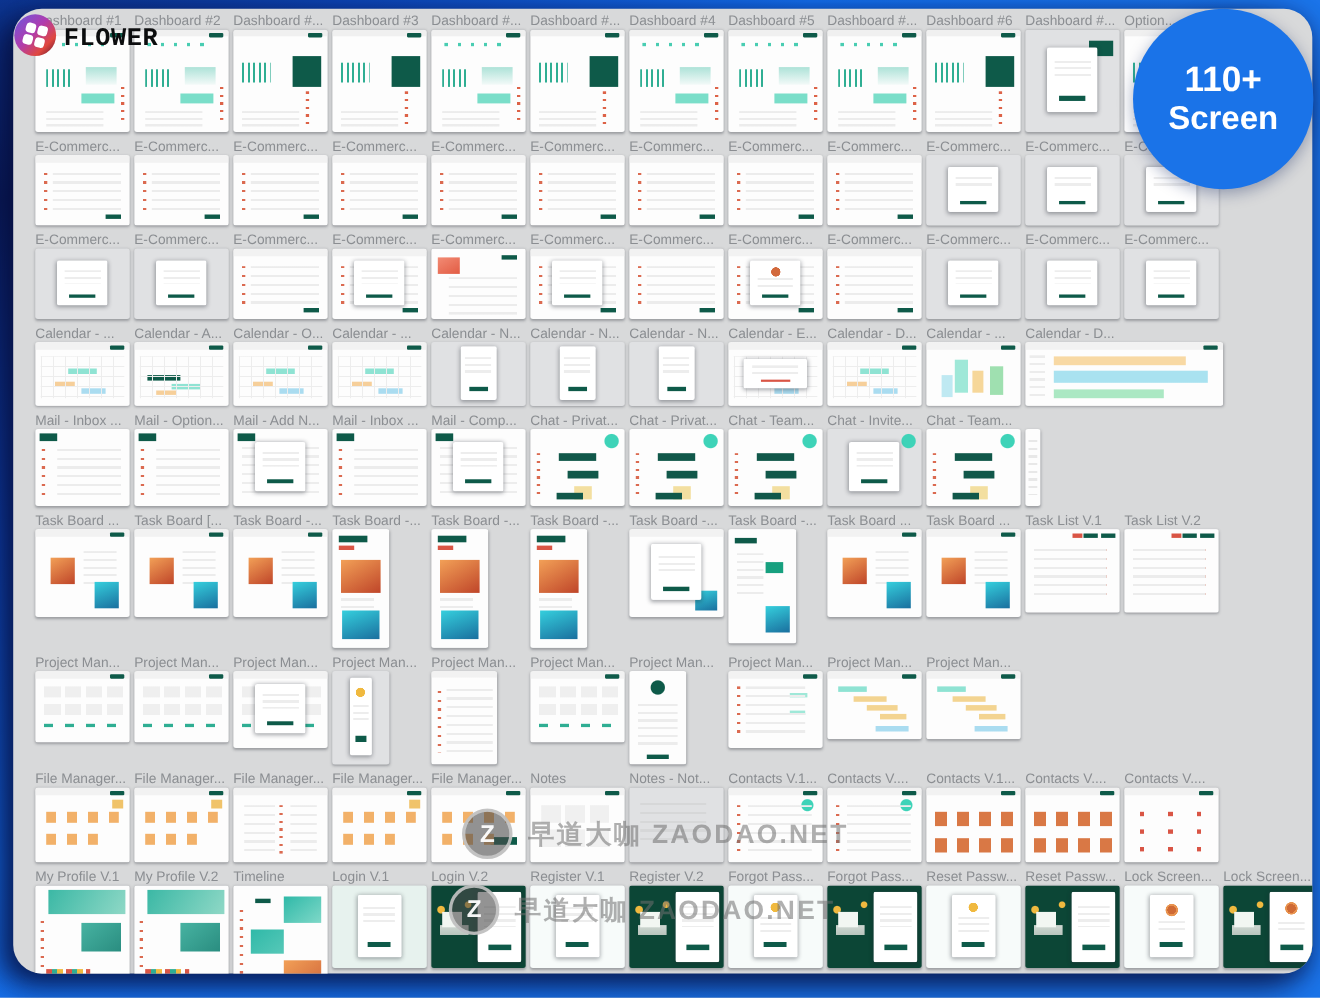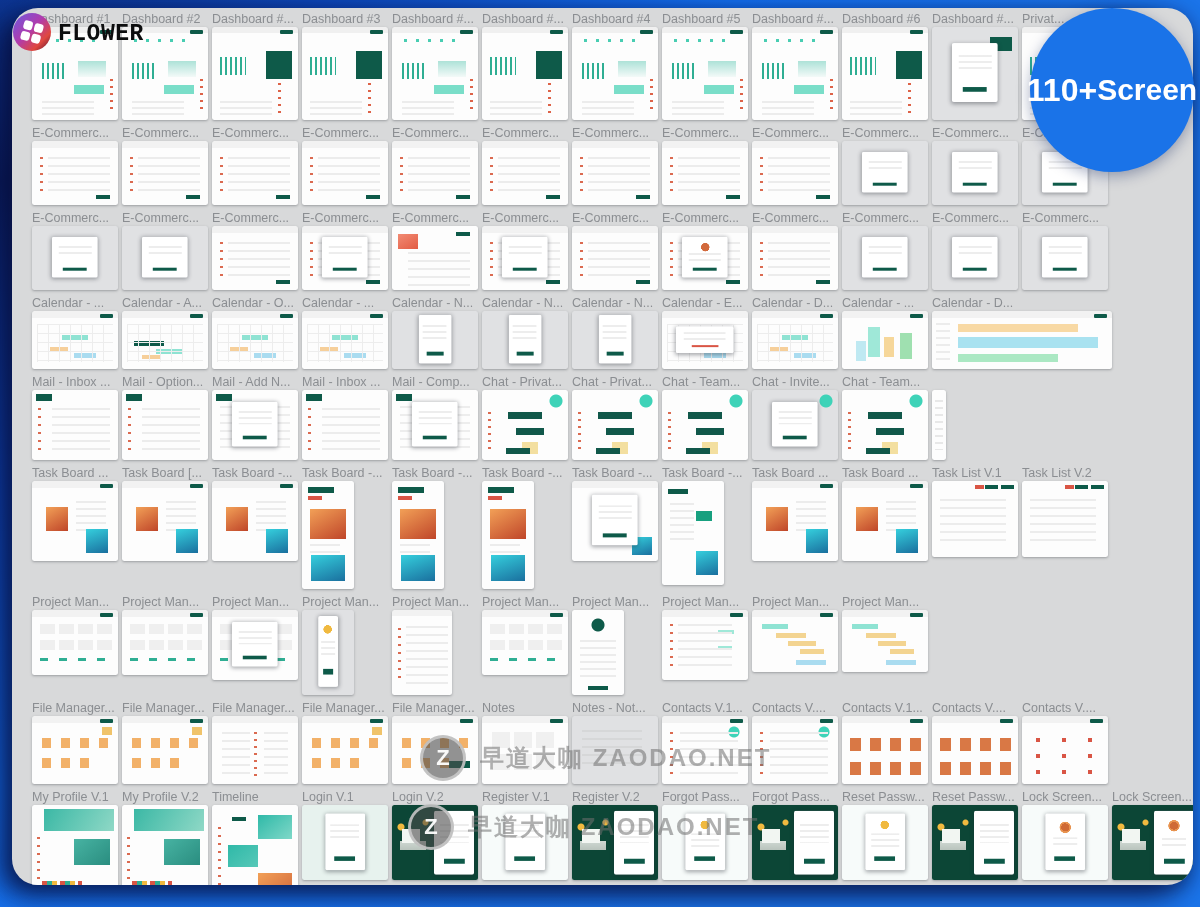--- a/index.html
+++ b/index.html
@@ -150,21 +150,21 @@
   .v-authwhite{background-color:#f7fbfa;}
   .v-authdark{background-color:#0c4636;
     background-image:linear-gradient(#f2f6f2,#f2f6f2),linear-gradient(#cfd8d2,#b9c4bd),radial-gradient(circle,#f0b93f 0 3px,rgba(0,0,0,0) 4px),radial-gradient(circle,#f0b93f 0 2.5px,rgba(0,0,0,0) 3.5px);
     background-size:18px 14px,26px 9px,8px 8px,7px 7px;
     background-position:10px 24px,8px 36px,5px 18px,30px 14px;}
   
   .logo{position:absolute;left:12px;top:12px;display:flex;align-items:center;gap:6px;z-index:60;}
   .logo-text{font-size:23px;font-weight:800;color:#0c0d0e;letter-spacing:.5px;font-family:Liberation Mono, monospace;}
   
   .badge{position:absolute;left:1030px;top:8px;width:164px;height:164px;border-radius:50%;
-    background:#1a73e8;color:#fff;display:flex;flex-direction:row;align-items:center;justify-content:center;
+    background:#1a73e8;color:#fff;display:flex;flex-direction:column;align-items:center;justify-content:center;
     z-index:70;box-shadow:0 4px 14px rgba(10,30,90,.35);}
   .badge .b1{font-size:32px;font-weight:800;line-height:1.15;}
   .badge .b2{font-size:30px;font-weight:800;line-height:1.15;}
   
   .wm{position:absolute;display:flex;align-items:center;gap:14px;z-index:50;pointer-events:none;}
   .wm .zc{width:40px;height:40px;border-radius:50%;background:rgba(75,75,75,.6);border:3px solid rgba(205,205,205,.85);
     color:rgba(255,255,255,.95);display:flex;align-items:center;justify-content:center;font-size:22px;font-weight:800;flex:0 0 auto;}
   .wm .wt{font-size:24px;font-weight:700;letter-spacing:2px;white-space:nowrap;color:rgba(112,112,112,.55);}
   .wm1{left:420px;top:735px;} .wm2{left:408px;top:804px;}
 </style>
@@ -213,21 +213,21 @@
           </div>
           <div class="cell">
             <div class="clabel">Dashboard #6</div>
             <div class="t v-dashdark p"></div>
           </div>
           <div class="cell">
             <div class="clabel">Dashboard #...</div>
             <div class="t g m msz-c mod-basic v-darkcard"></div>
           </div>
           <div class="cell">
-            <div class="clabel">Privat...</div>
+            <div class="clabel">Option...</div>
             <div class="t v-dashdark p"></div>
           </div>
         </div>
         <div class="row row-ecommerce-a">
           <div class="cell">
             <div class="clabel">E-Commerc...</div>
             <div class="t v-table"></div>
           </div>
           <div class="cell">
             <div class="clabel">E-Commerc...</div>

